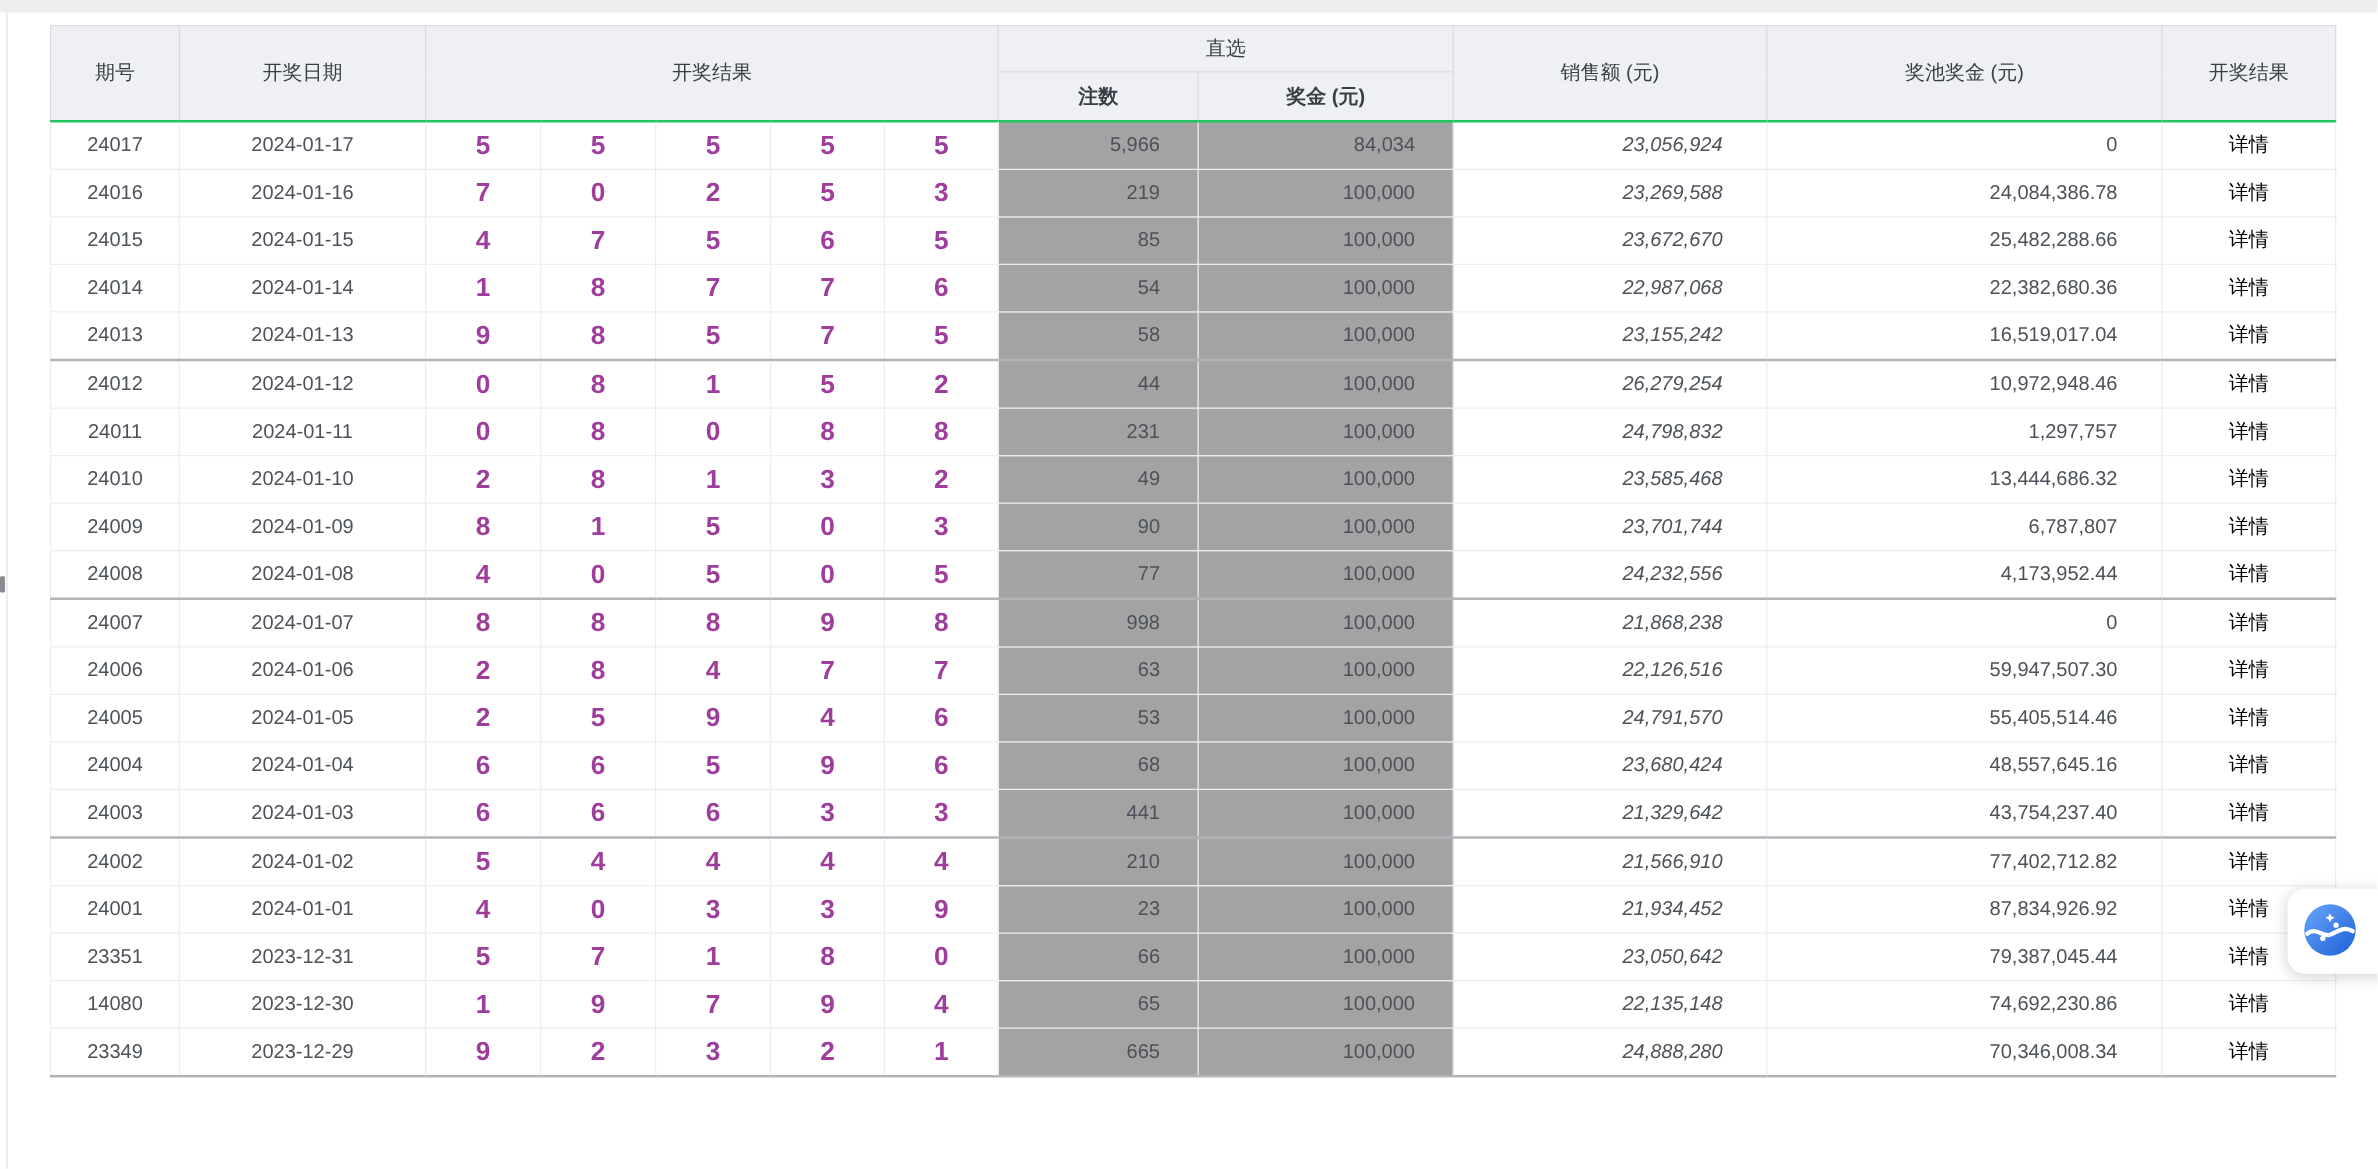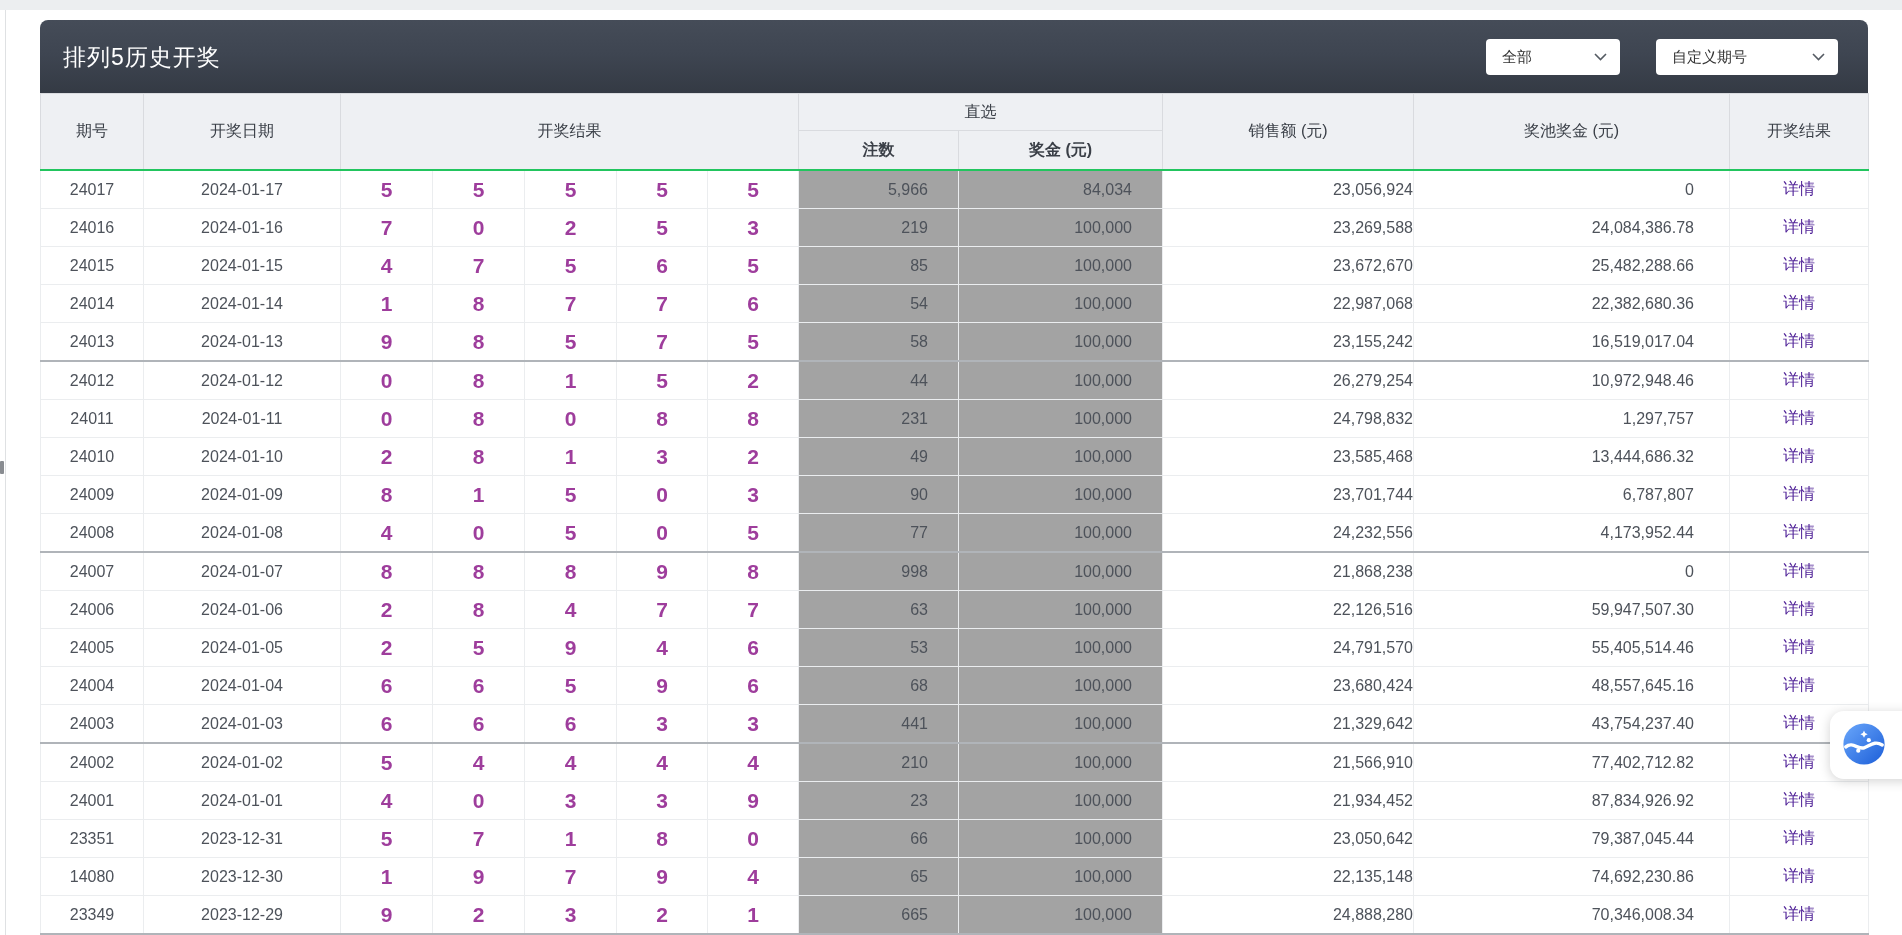--- a/index.html
+++ b/index.html
@@ -41,55 +41,38 @@
     height:37px;font-size:16px;color:#4d525a;border:1px solid #ebedef;
     text-align:center;padding:0;white-space:nowrap;
   }
   tbody tr:first-child td{border-top:2px solid #22c55e;}
   tbody tr.group-end td{border-bottom:2px solid #b0b4b9;}
   td.digit{color:#9e3d9c;font-weight:bold;font-size:21px;}
   td.bets,td.prize{background:#a3a3a3;}
   td.num{text-align:right;}
   td.bets{padding-right:30px;}
   td.prize{padding-right:30px;}
-  td.sales{}
+  td.sales{padding-right:35px;font-style:italic;}
   td.pool{padding-right:35px;}
-  td.notice a{color:#4c1d95;text-decoration:none;cursor:pointer;}
+  td.notice a{color:#000000;text-decoration:none;cursor:pointer;}
 
   .float-box{
     position:absolute;left:1830px;top:711px;width:92px;height:68px;background:#ffffff;
     border-radius:14px;box-shadow:0 2px 12px rgba(0,0,0,.18);
   }
   .float-box svg{position:absolute;left:11px;top:10px;}
 </style>
 </head>
 <body>
 
 <div class="top-strip"></div>
 <div class="left-line"></div>
 <div class="edge-artifact"></div>
 
 <div class="card">
-  <div class="card-header">
-    <span class="page-title">排列5历史开奖</span>
-
-    <div class="select range">
-      <span>全部</span>
-      <svg class="chev" width="13" height="8" viewBox="0 0 13 8">
-        <polyline points="1,1 6.5,6.5 12,1" fill="none" stroke="#555b63" stroke-width="1.6"></polyline>
-      </svg>
-    </div>
-
-    <div class="select custom">
-      <span>自定义期号</span>
-      <svg class="chev" width="13" height="8" viewBox="0 0 13 8">
-        <polyline points="1,1 6.5,6.5 12,1" fill="none" stroke="#555b63" stroke-width="1.6"></polyline>
-      </svg>
-    </div>
-  </div>
 
   <table>
     <colgroup>
       <col style="width:103px">
         <col style="width:197px">
       <col style="width:92px">
         <col style="width:92px">
         <col style="width:92px">
         <col style="width:91px">
         <col style="width:91px">

